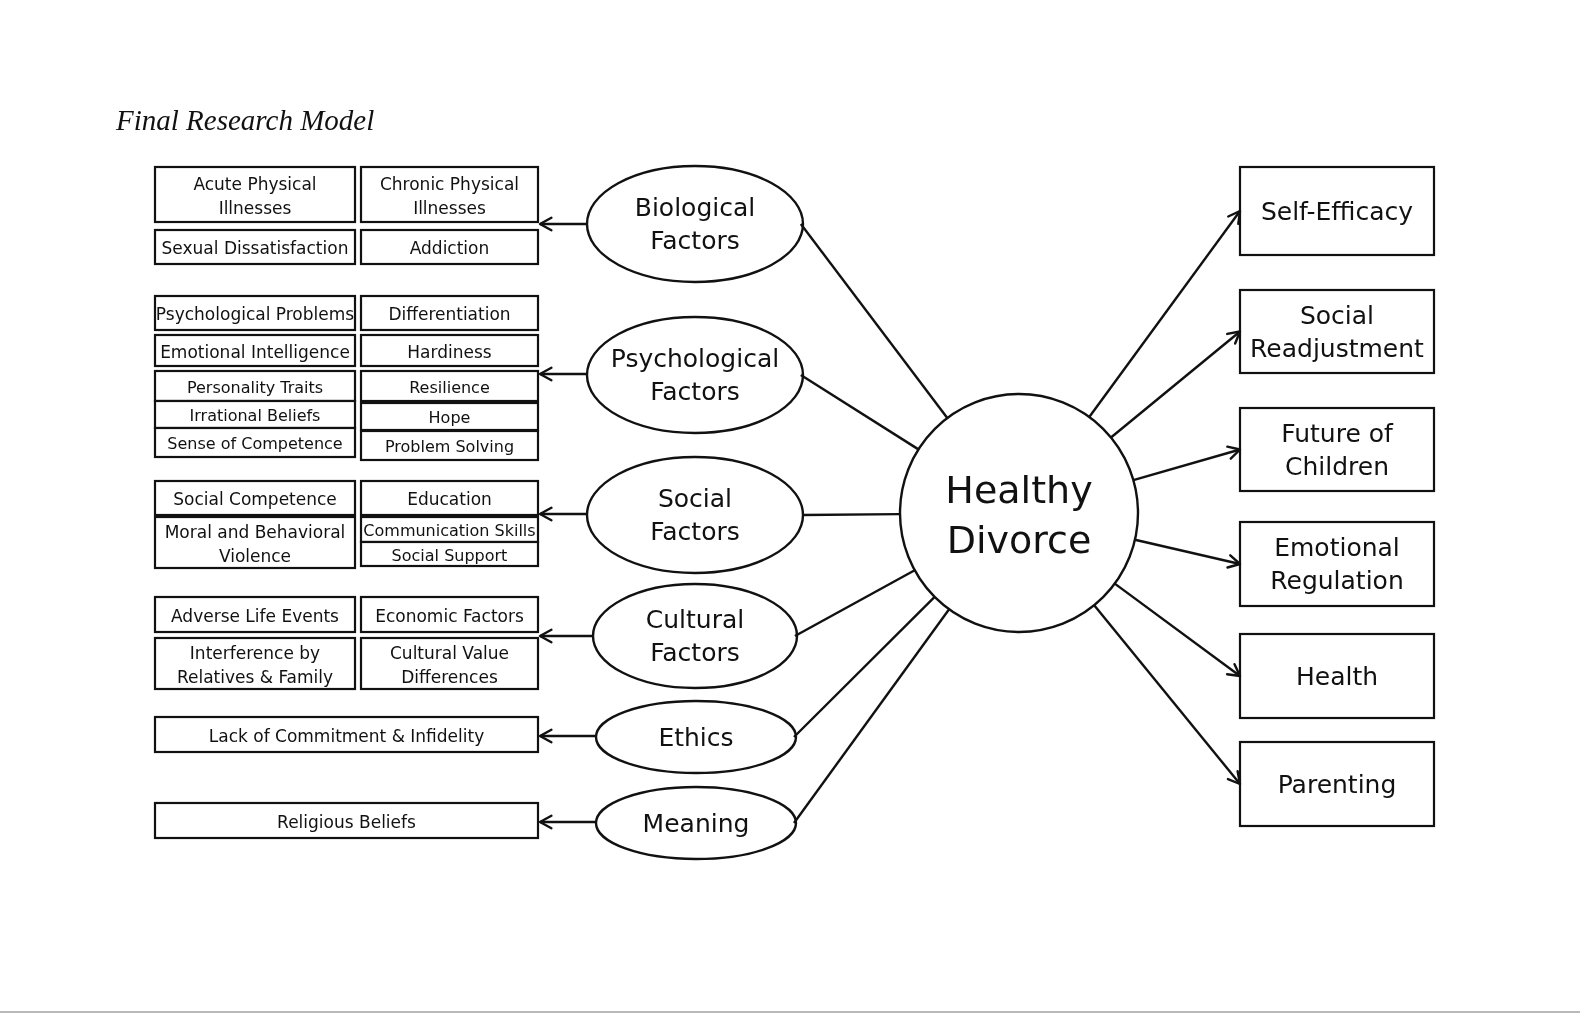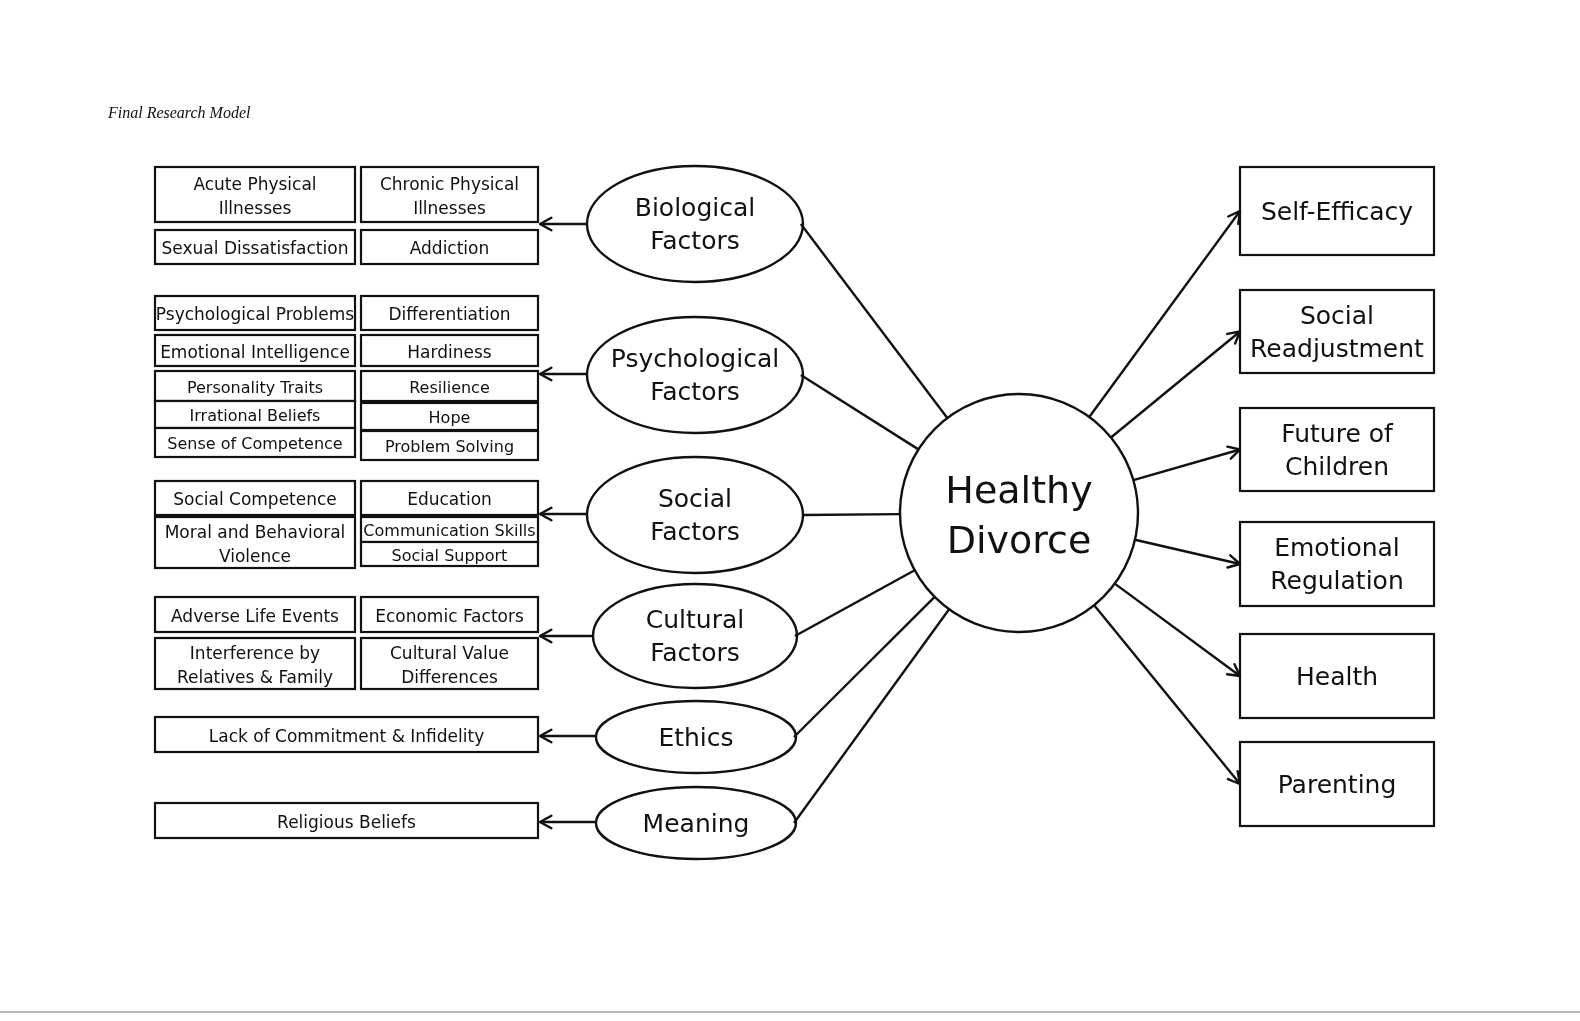--- a/index.html
+++ b/index.html
@@ -1,17 +1,17 @@
 <!DOCTYPE html>
 <html><head>
 <meta charset="utf-8">
 <style>
   html, body { margin: 0; padding: 0; background: #ffffff; }
   body { width: 1580px; height: 1021px; position: relative; overflow: hidden; font-family: "DejaVu Sans", sans-serif; }
-  .caption { position: absolute; left: 108px; top: 104px; font-family: "Liberation Serif", serif; font-style: italic; font-size: 16px; color: #111; }
+  .caption { position: absolute; left: 116px; top: 104px; font-family: "Liberation Serif", serif; font-style: italic; font-size: 29px; color: #111; }
   .bottom-rule { position: absolute; left: 0; right: 0; top: 1011px; height: 2px; background: #b8b8b8; }
   svg#diagram { position: absolute; left: 0; top: 0; }
   svg text { font-family: "DejaVu Sans", sans-serif; fill: #111; }
   .box { fill: #fff; stroke: #111; stroke-width: 2.2; }
   .node { fill: #fff; stroke: #111; stroke-width: 2.4; }
   .link { stroke: #111; stroke-width: 2.4; fill: none; }
   .arrowhead { stroke: #111; stroke-width: 2.4; fill: none; stroke-linecap: round; stroke-linejoin: round; }
 </style>
 </head>
 <body>

